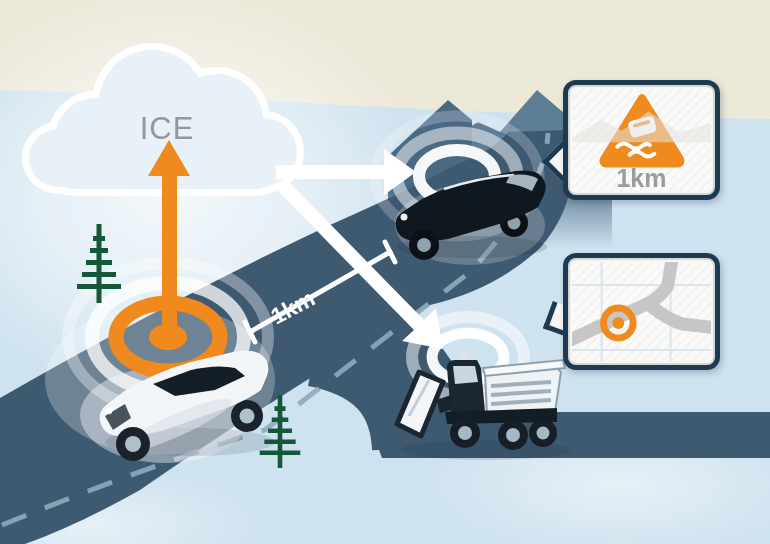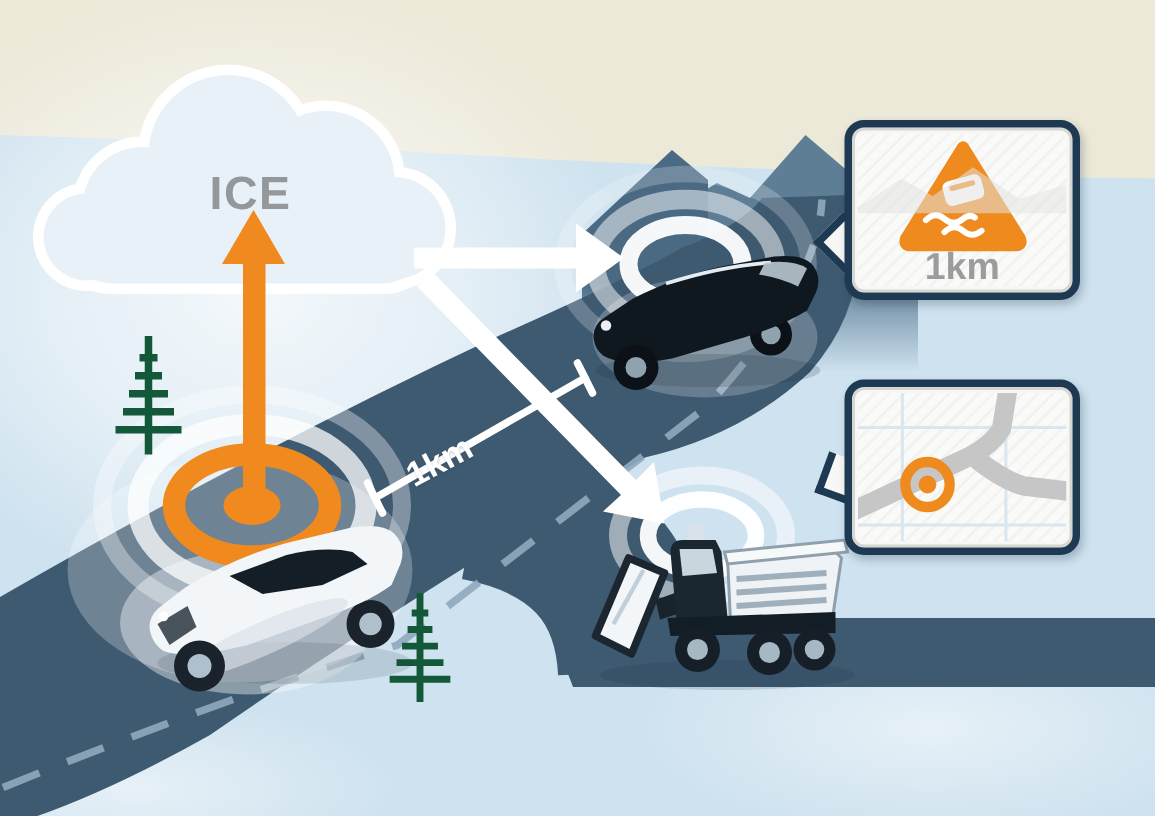--- a/index.html
+++ b/index.html
@@ -1,21 +1,21 @@
 <!DOCTYPE html>
 <html><head>
 <meta charset="utf-8">
 <style>
   html,body{margin:0;padding:0;background:#888;}
   #stage{position:relative;width:770px;height:544px;overflow:hidden;
          font-family:"Liberation Sans",sans-serif;background:#ECE9D9;}
   #scene{position:absolute;left:0;top:0;z-index:1;}
   .overlay{position:absolute;z-index:7;}
   #ice-label{left:100px;top:111px;width:134px;text-align:center;
-     font-size:31px;font-weight:700;color:#95989B;letter-spacing:1px;}
+     font-size:31px;font-weight:400;color:#95989B;letter-spacing:1px;}
   #road-km{left:250px;top:294px;width:86px;text-align:center;
      font-size:23px;font-weight:800;color:#FFFFFF;
      transform:rotate(-28deg);text-shadow:0 1px 2px rgba(40,60,80,.25);}
   .bubble{position:absolute;z-index:6;box-sizing:border-box;
      background:#F7F7F5;border:5px solid #1E3A52;border-radius:13px;
      box-shadow:inset 0 0 0 2px #D6D6D2, 2px 3px 6px rgba(20,40,60,.25);}
   .bubble-content{position:absolute;inset:4px;border-radius:7px;overflow:hidden;
      background:#FAFAF8;
      background-image:repeating-linear-gradient(135deg,rgba(120,130,140,.06) 0 2px,transparent 2px 7px);}
   #warn-bubble{left:563px;top:80px;width:157px;height:120px;}

